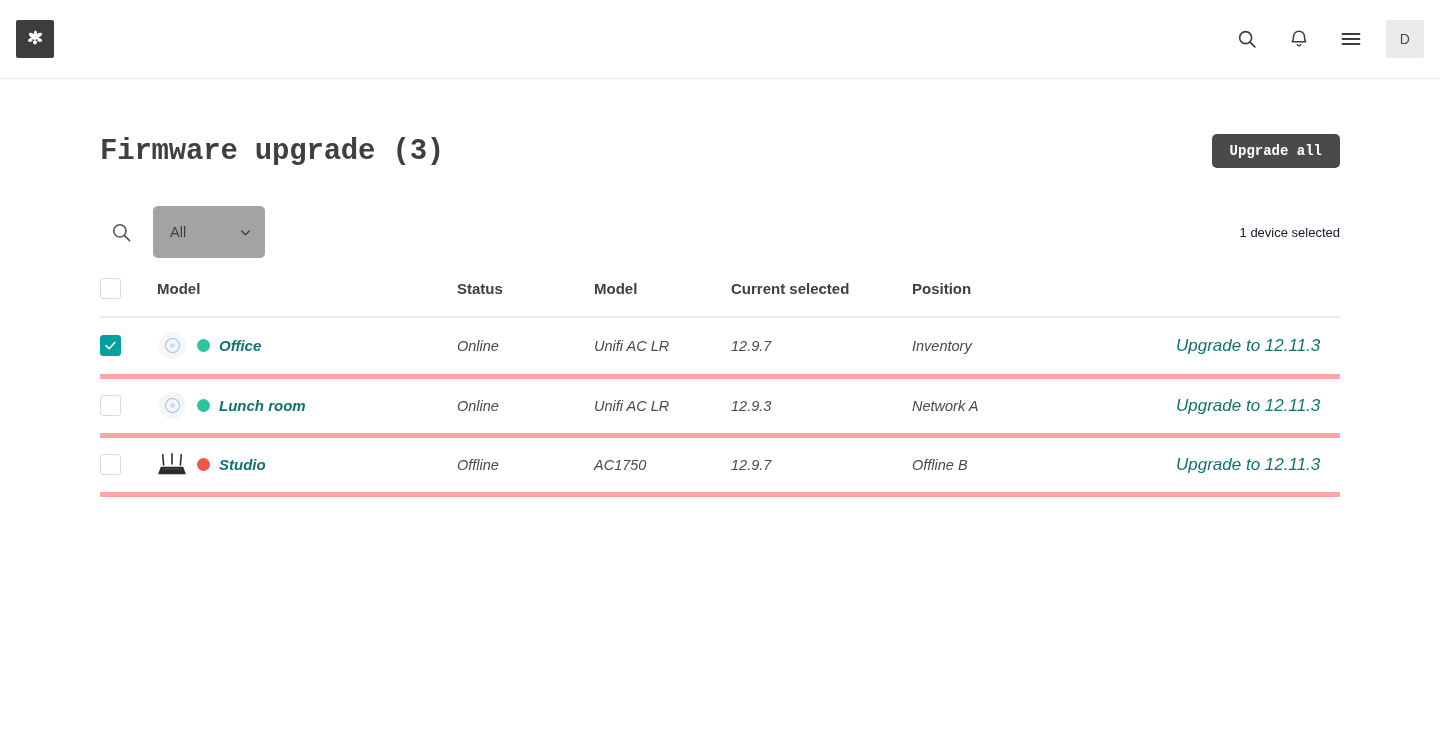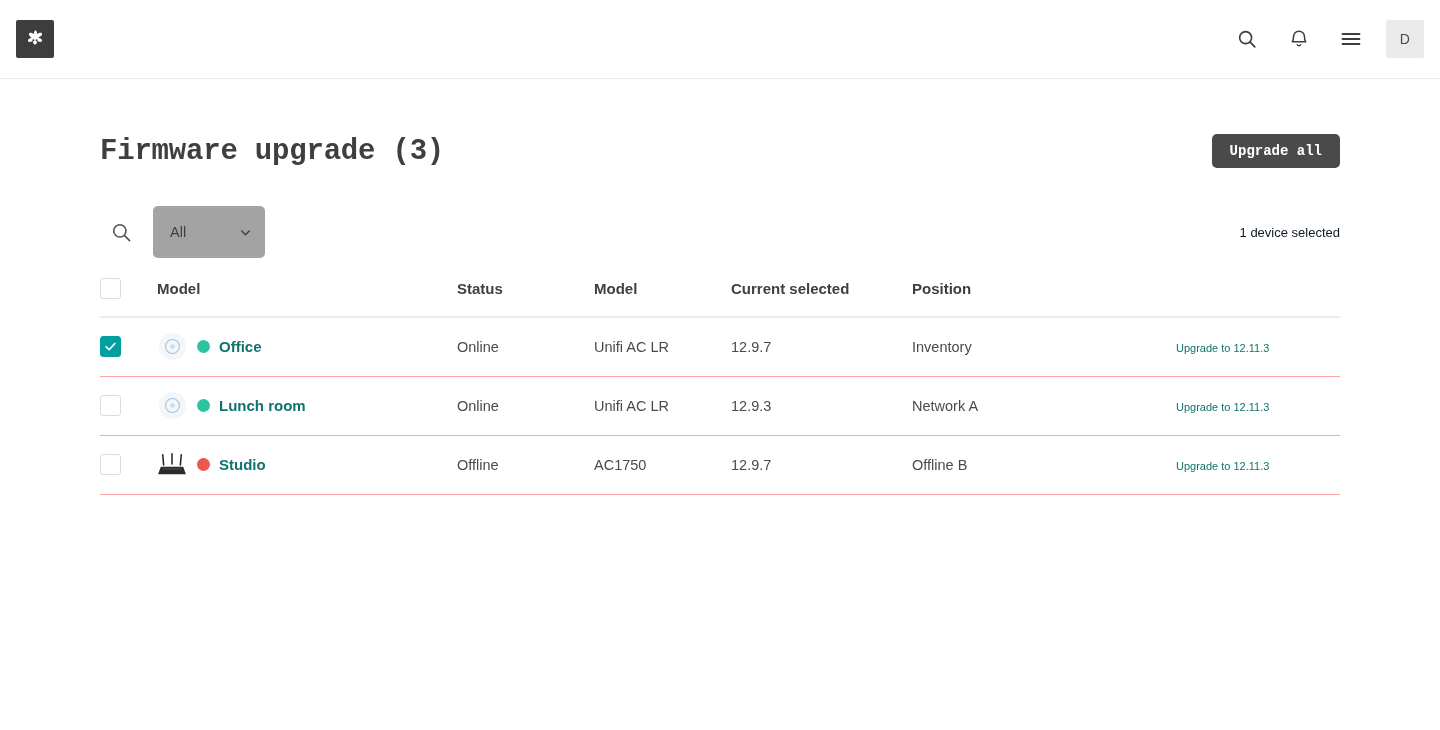--- a/index.html
+++ b/index.html
@@ -100,22 +100,23 @@
   table.devices th {
     text-align: left;
     font-size: 15px; font-weight: bold; color: #3f3f3f;
     padding: 0 0 17px 0;
     border-bottom: 2px solid #ededed;
     vertical-align: middle;
   }
   table.devices td {
     font-size: 14.5px; color: #4a4a4a;
     padding: 0; height: 59px;
-    border-bottom: 1px solid #fca5a5;
+    border-bottom: 5px solid #fca5a5;
     vertical-align: middle;
+    font-style: italic;
   }
   .col-check { width: 57px; }
   .col-name  { width: 300px; }
   .col-status{ width: 137px; }
   .col-model { width: 137px; }
   .col-fw    { width: 181px; }
   .col-pos   { width: 264px; }
   .col-act   { width: auto; }
 
   
@@ -134,21 +135,21 @@
   .name-cell { display: flex; align-items: center; }
   .dev-icon { width: 30px; height: 30px; flex: 0 0 auto; margin-right: 10px; display:flex; align-items:center; justify-content:center; }
   .status-dot { width: 13px; height: 13px; border-radius: 50%; flex: 0 0 auto; margin-right: 9px; }
   .dot-online { background: #2ec4a0; }
   .dot-offline { background: #f0564a; }
   .dev-name {
     font-size: 15px; font-weight: bold; color: #11726e;
     cursor: pointer; text-decoration: none;
   }
   .upgrade-link {
-    font-size: 11px; color: #11726e; cursor: pointer; text-decoration: none;
+    font-size: 17px; color: #11726e; cursor: pointer; text-decoration: none;
   }
   .cell-pad { padding-right: 10px; }
   .act-cell { text-align: left; }
 </style>
 </head>
 <body>
 
 <div class="app">
 
   <div class="topbar">

